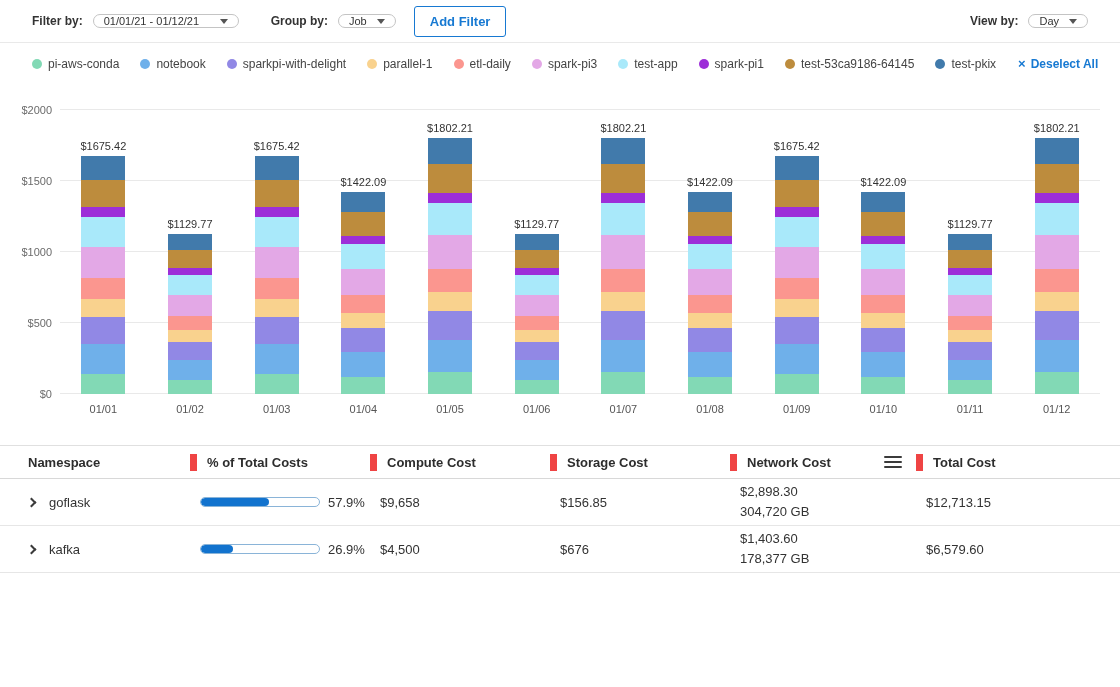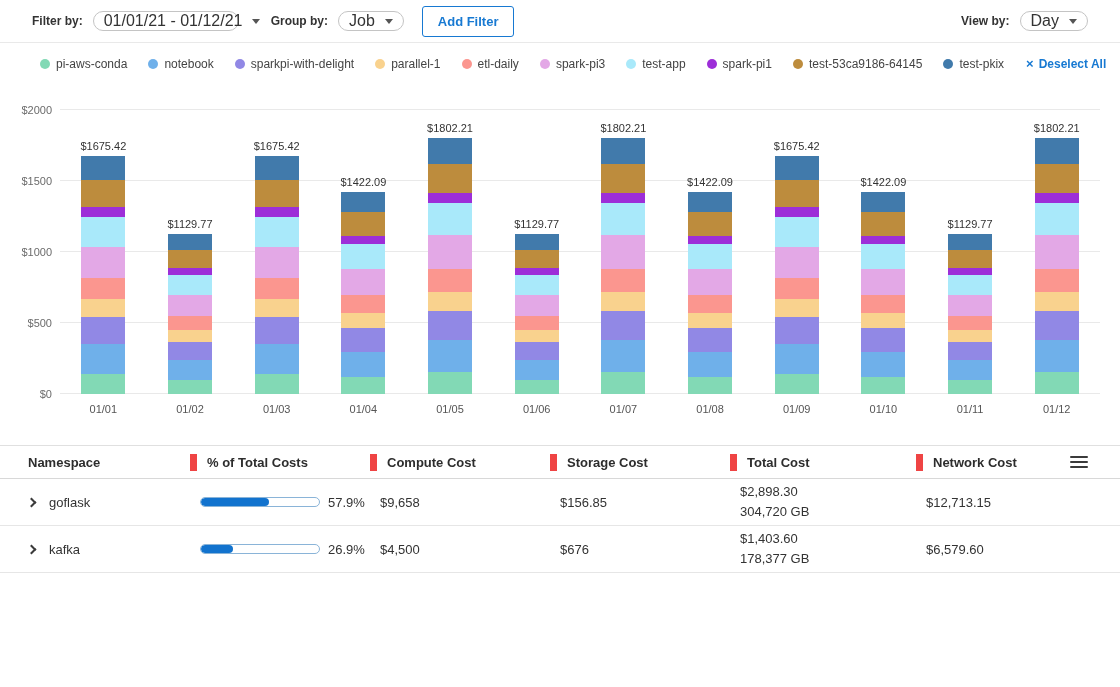--- a/index.html
+++ b/index.html
@@ -8,29 +8,29 @@
   .app { width: 1120px; height: 687px; background: #fff; overflow: hidden; }
 
   
   .topbar { display: flex; justify-content: space-between; align-items: center; height: 54px; padding: 0 26px 0 32px; border-bottom: 1px solid #e4e4e4; }
   .topbar h1 { font-size: 15px; font-weight: bold; color: #2d2d2d; }
   .download { display: flex; align-items: center; gap: 7px; color: #1779d2; font-size: 13px; font-weight: bold; cursor: pointer; text-decoration: none; }
 
   
   .filter-row { display: flex; align-items: center; height: 43px; padding: 0 32px; border-bottom: 1px solid #e9e9e9; }
   .flabel { font-size: 12px; font-weight: bold; color: #333; margin-right: 10px; white-space: nowrap; }
-  .select { display: flex; align-items: center; justify-content: space-between; gap: 10px; border: 1px solid #c4c4c4; border-radius: 11px; padding: 0 10px; font-size: 16px; color: #333; cursor: pointer; background: #fff; white-space: nowrap; }
+  .select { display: flex; align-items: center; justify-content: space-between; gap: 10px; border: 1px solid #c4c4c4; border-radius: 11px; padding: 0 10px; font-size: 11px; color: #333; cursor: pointer; background: #fff; white-space: nowrap; }
   .date-select { width: 146px; }
   .caret { width: 0; height: 0; border-left: 4px solid transparent; border-right: 4px solid transparent; border-top: 5px solid #555; flex: none; }
   .group-label { margin-left: 32px; }
   .add-filter { margin-left: 18px; border: 1px solid #1779d2; background: #fff; color: #1779d2; font-weight: bold; font-size: 13px; border-radius: 3px; padding: 7px 15px; cursor: pointer; font-family: "Liberation Sans", sans-serif; }
   .spacer { flex: 1; }
 
   
-  .legend-row { display: flex; align-items: center; padding: 13px 32px 9px 32px; margin-left: 8px; }
+  .legend-row { display: flex; align-items: center; padding: 13px 32px 9px 32px; }
   .legend-items { display: flex; align-items: center; gap: 21px; flex-wrap: nowrap; }
   .legend-item { display: flex; align-items: center; gap: 6px; font-size: 12px; color: #444; cursor: pointer; white-space: nowrap; }
   .dot { width: 10px; height: 10px; border-radius: 50%; flex: none; }
   .deselect { display: flex; align-items: center; gap: 5px; color: #1779d2; font-size: 12px; font-weight: bold; cursor: pointer; margin-left: 22px; white-space: nowrap; }
   .x-glyph { font-size: 13px; font-weight: bold; }
 
   
   .chart-wrap { padding: 30px 20px 0 16px; }
   .chart-area { display: flex; }
   .y-axis { position: relative; width: 44px; height: 284px; flex: none; }
@@ -361,30 +361,30 @@
         <div class="th">
           <span>% of Total Costs</span>
         </div>
         <div class="th">
           <span>Compute Cost</span>
         </div>
         <div class="th">
           <span>Storage Cost</span>
         </div>
         <div class="th">
-          <span>Total Cost</span>
-        </div>
-        <div class="th">
           <span>Network Cost</span>
           <span class="hamburger">
             <i></i>
             <i></i>
             <i></i>
           </span>
         </div>
+        <div class="th">
+          <span>Total Cost</span>
+        </div>
       </div>
     <div id="table-body">
         <div class="trow">
           <div class="td ns-cell">
             <span class="chev-right"></span>
             <span>goflask</span>
           </div>
           <div class="td pct-cell">
             <span class="ptrack">
               <span class="pfill" style="width: 57.9%;"></span>

